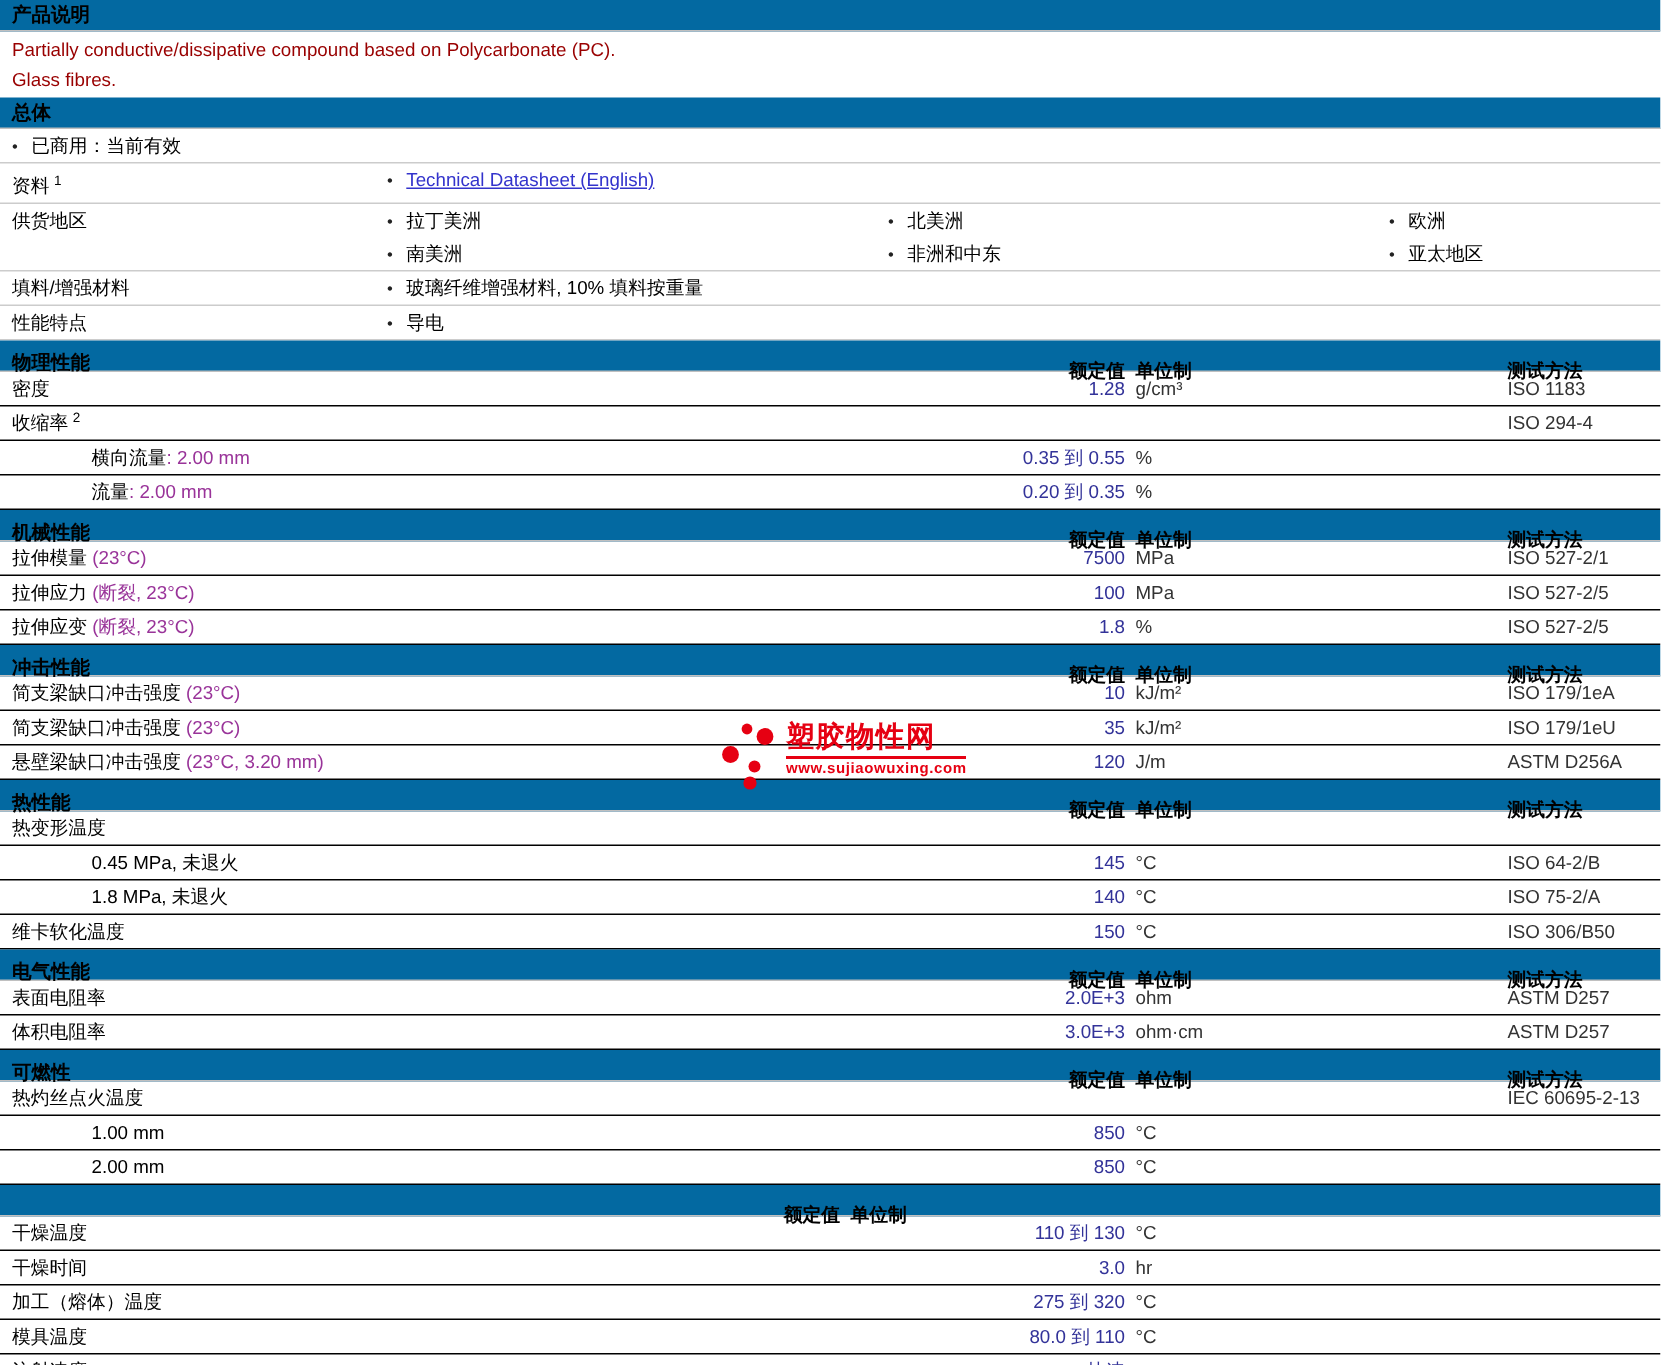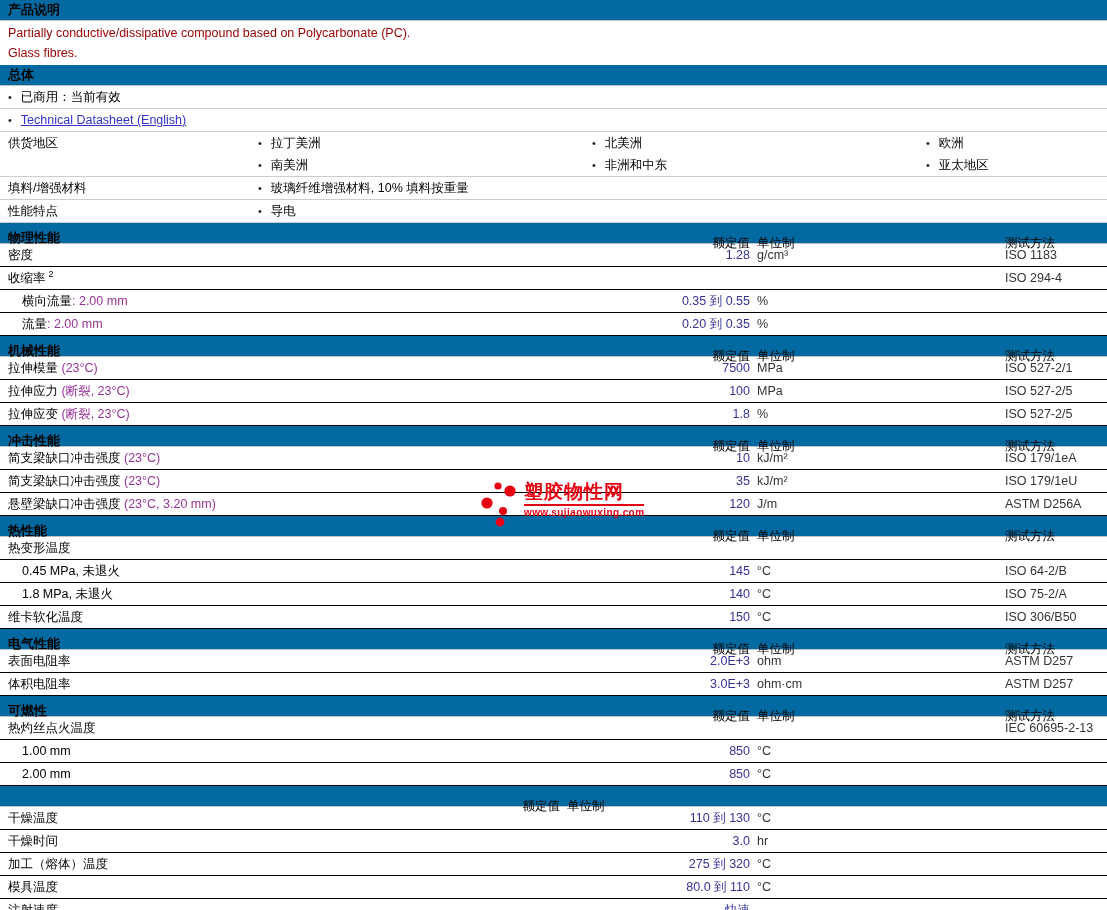--- a/index.html
+++ b/index.html
@@ -18,25 +18,25 @@
     border-bottom:1px solid #000000;
   }
   .sec-bar{
     height:20px;
     background:#0369a1;
     border-bottom:1px solid #c0c0c0;
     font-weight:bold;
   }
   .sec-title{font-size:13px;font-weight:bold;color:#000;}
   .cell-label{padding-left:8px;white-space:nowrap;overflow:hidden;}
-  .cell-label.indent{padding-left:22px;}
+  .cell-label.indent{padding-left:22px;margin-left:39px;}
   .cell-value{text-align:right;color:#333399;white-space:nowrap;}
   .cell-unit{padding-left:7px;color:#333333;white-space:nowrap;}
   .cell-method{color:#333333;white-space:nowrap;}
-  .head{color:#000 !important;font-weight:normal;margin-top:12px;}
+  .head{color:#000 !important;font-weight:bold;margin-top:12px;}
   .cond{color:#993399;}
   sup.sup{font-size:9px;margin-left:3px;}
 
   
   .desc-line{height:20px;line-height:20px;padding-left:8px;color:#990000;}
   .desc-block{padding:2px 0 2px 0;}
 
   
   .grow{
     display:grid;
@@ -76,20 +76,21 @@
         <span class="cell-label sec-title">总体</span>
       </div>
       <div class="grow">
         <div class="bul-cols">
           <div class="bul-col">
             <div class="bul-line"><span class="bullet">•</span><span>已商用：当前有效</span></div>
           </div>
         </div>
       </div>
       <div class="grow">
+        <div class="cell-label"><span>资料</span><sup class="sup">1</sup></div>
         <div class="bul-cols">
           <div class="bul-col">
             <div class="bul-line"><span class="bullet">•</span><a class="doc-link">Technical Datasheet (English)</a></div>
           </div>
         </div>
       </div>
       <div class="grow">
         <div class="cell-label"><span>供货地区</span></div>
         <div class="bul-cols">
           <div class="bul-col">

